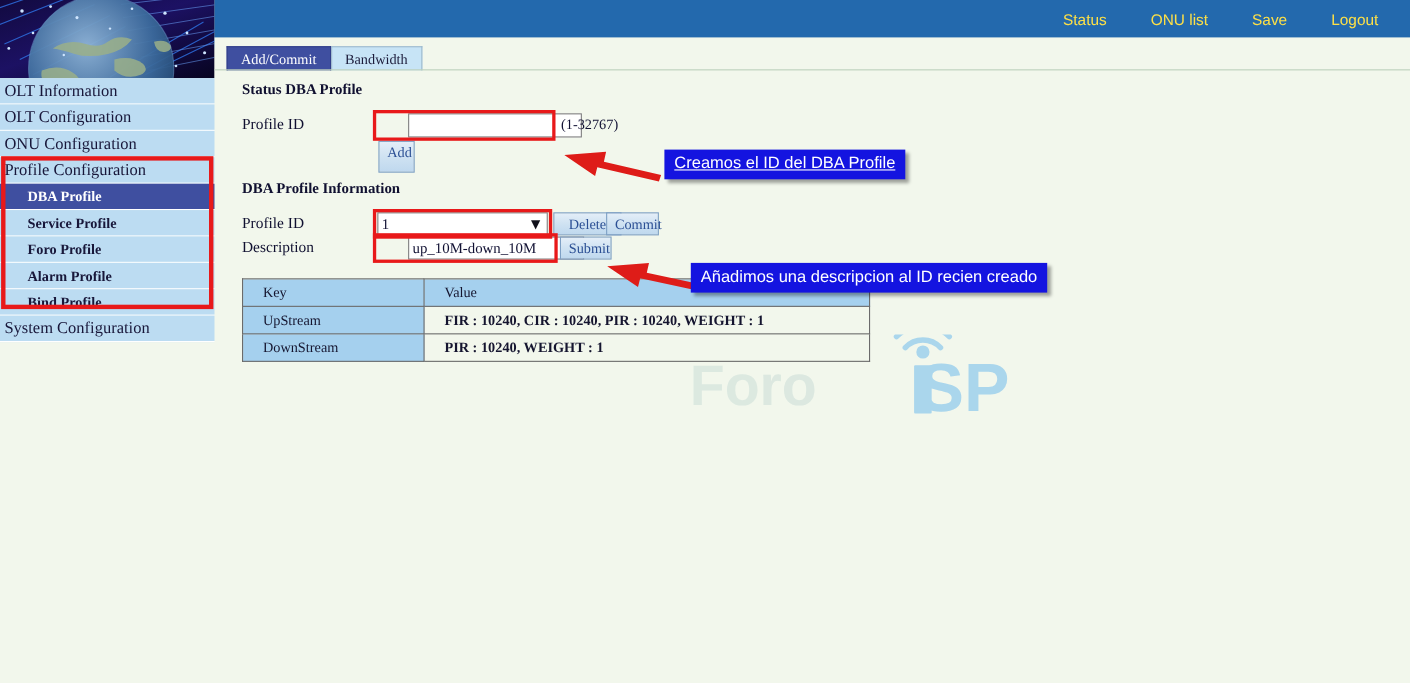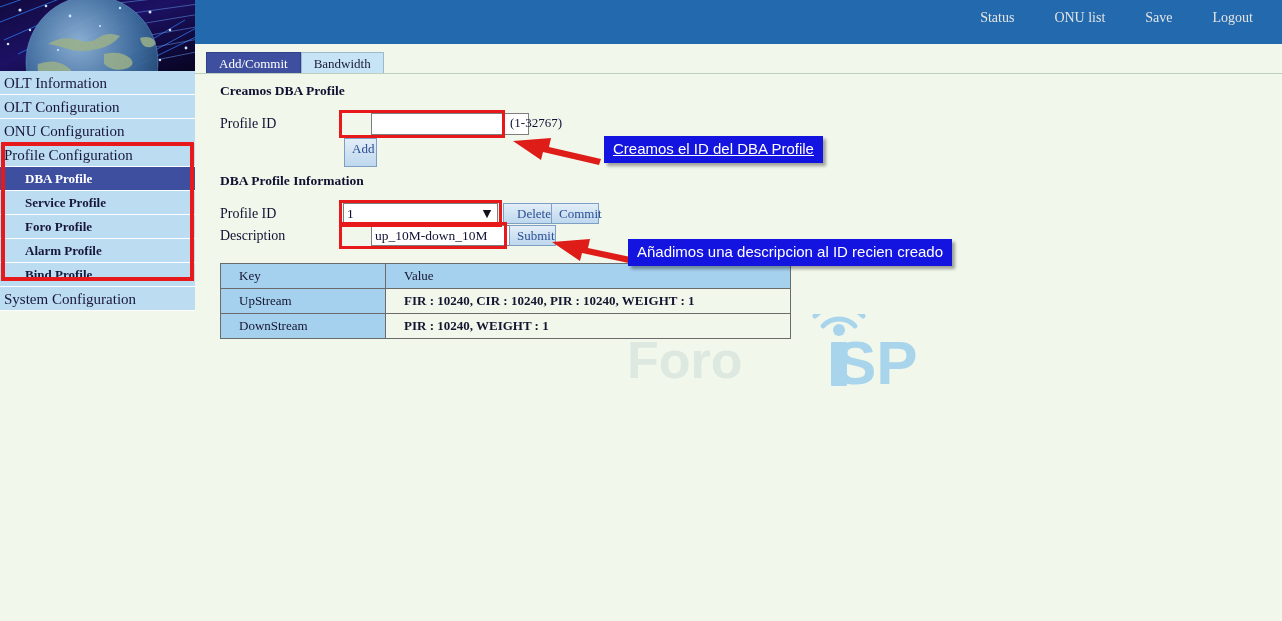--- a/index.html
+++ b/index.html
@@ -26,23 +26,23 @@
     background: #2369ad;
   }
   .topnav {
     position: absolute;
     right: 16px; top: 9px;
     display: flex;
     align-items: center;
     gap: 0px;
   }
   .topnav a {
-    color: #e5e5e5;
+    color: #fde047;
     font-size: 14px;
-    font-family: Liberation Serif, serif;
+    font-family: Liberation Sans, sans-serif;
     text-decoration: none;
     padding: 0 13px;
     margin-left: 14px;
     cursor: pointer;
     line-height: 18px;
   }
 
   
   .banner {
     position: absolute;
@@ -88,21 +88,21 @@
     left: 1px; top: 142px;
     width: 193px; height: 139px;
     border: 4px solid #e8191a;
     pointer-events: none;
     z-index: 40;
   }
 
   
   .content {
     position: absolute;
-    left: 195px; top: 44px;
+    left: 195px; top: 34px;
     width: 1087px;
     height: 577px;
     background: #f2f7ec;
   }
 
   
   .tabstrip {
     position: absolute;
     left: 11px; top: 8px;
     height: 22px;
@@ -371,21 +371,21 @@
   </header>
 
   <main class="content">
 
     <div class="tabstrip" id="tabstrip">
         <div class="tab active">Add/Commit</div>
         <div class="tab">Bandwidth</div>
       </div>
     <div class="tabline"></div>
 
-    <div class="section-title" style="left:25px; top:39px;">Creamos DBA Profile</div>
+    <div class="section-title" style="left:25px; top:39px;">Status DBA Profile</div>
 
     <div class="field-label" style="left:25px; top:72px;">Profile ID</div>
 
     <input class="txtinput" style="left: 148px; top: 69px; width: 158px; height: 22px;" value="">
     <div class="redring" style="left:144px; top:66px; width:166px; height:28px;"></div>
 
     <div class="hint" style="left:315px; top:71px;">(1-32767)</div>
 
     <div class="btn" style="left:149px; top:94px; width:33px; height:29px;">Add</div>
 

